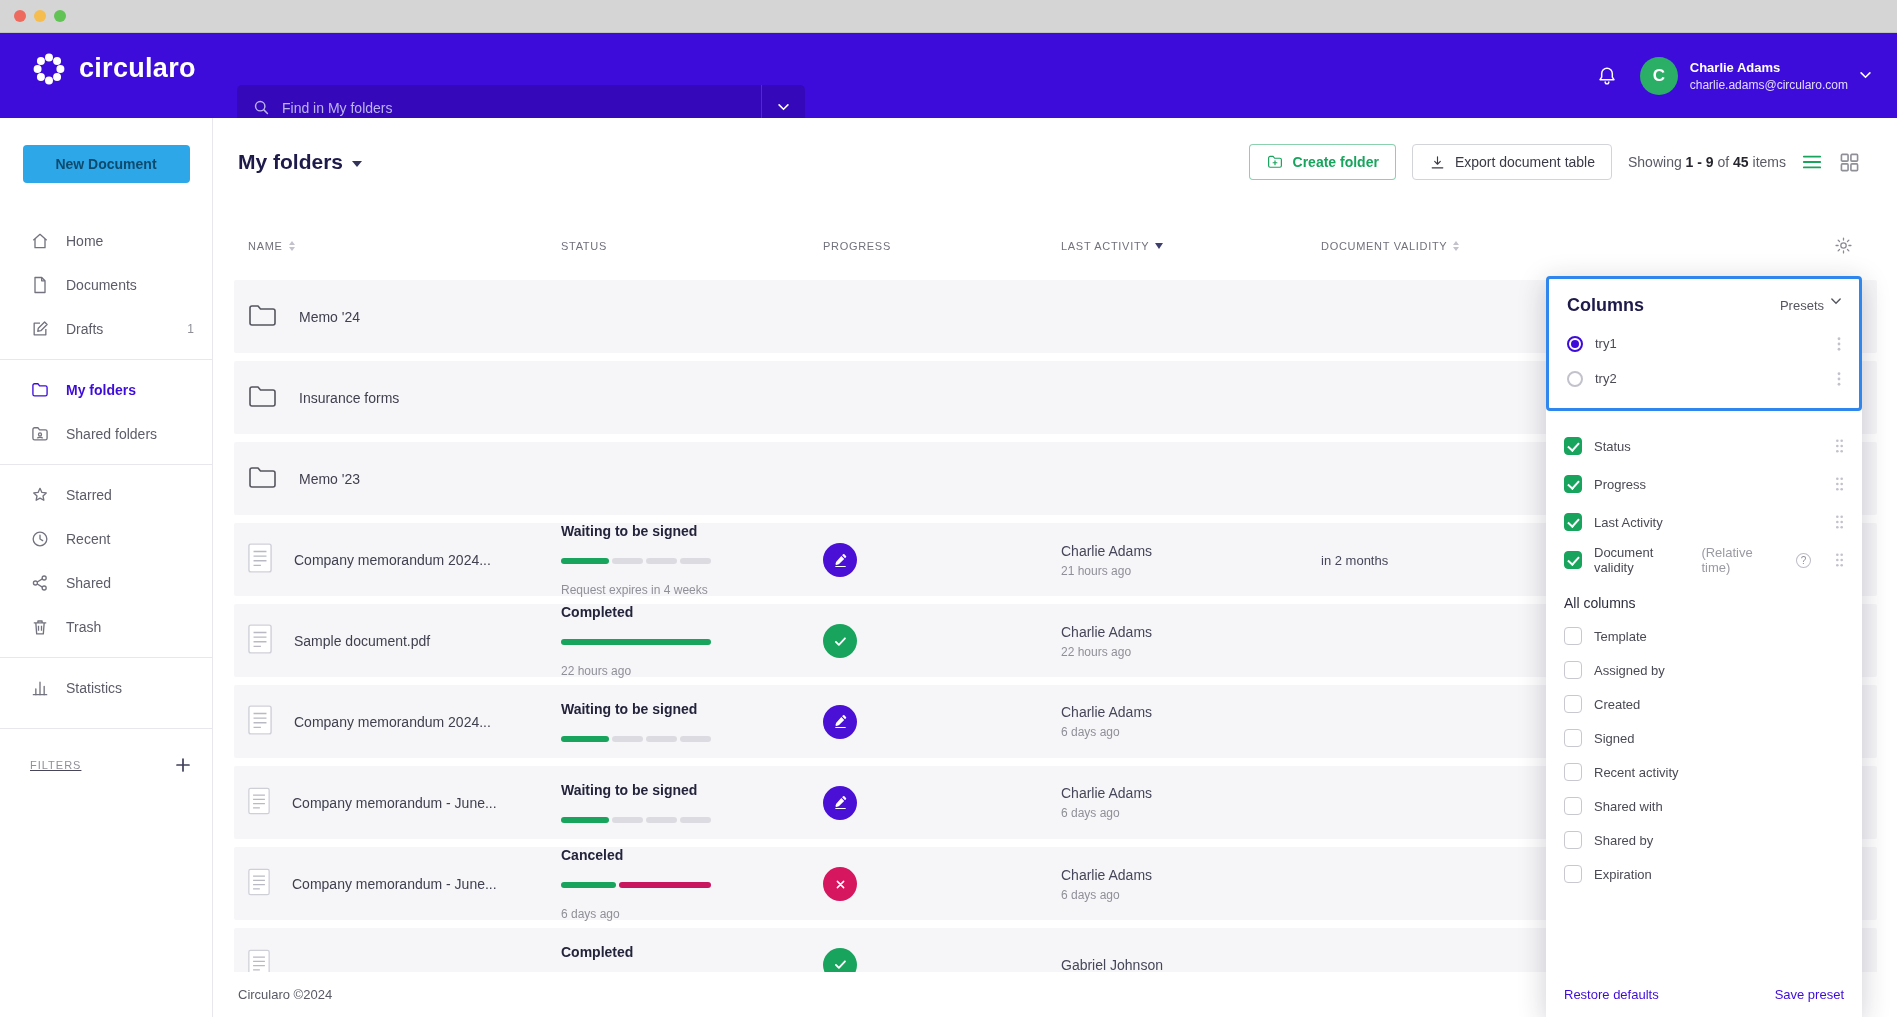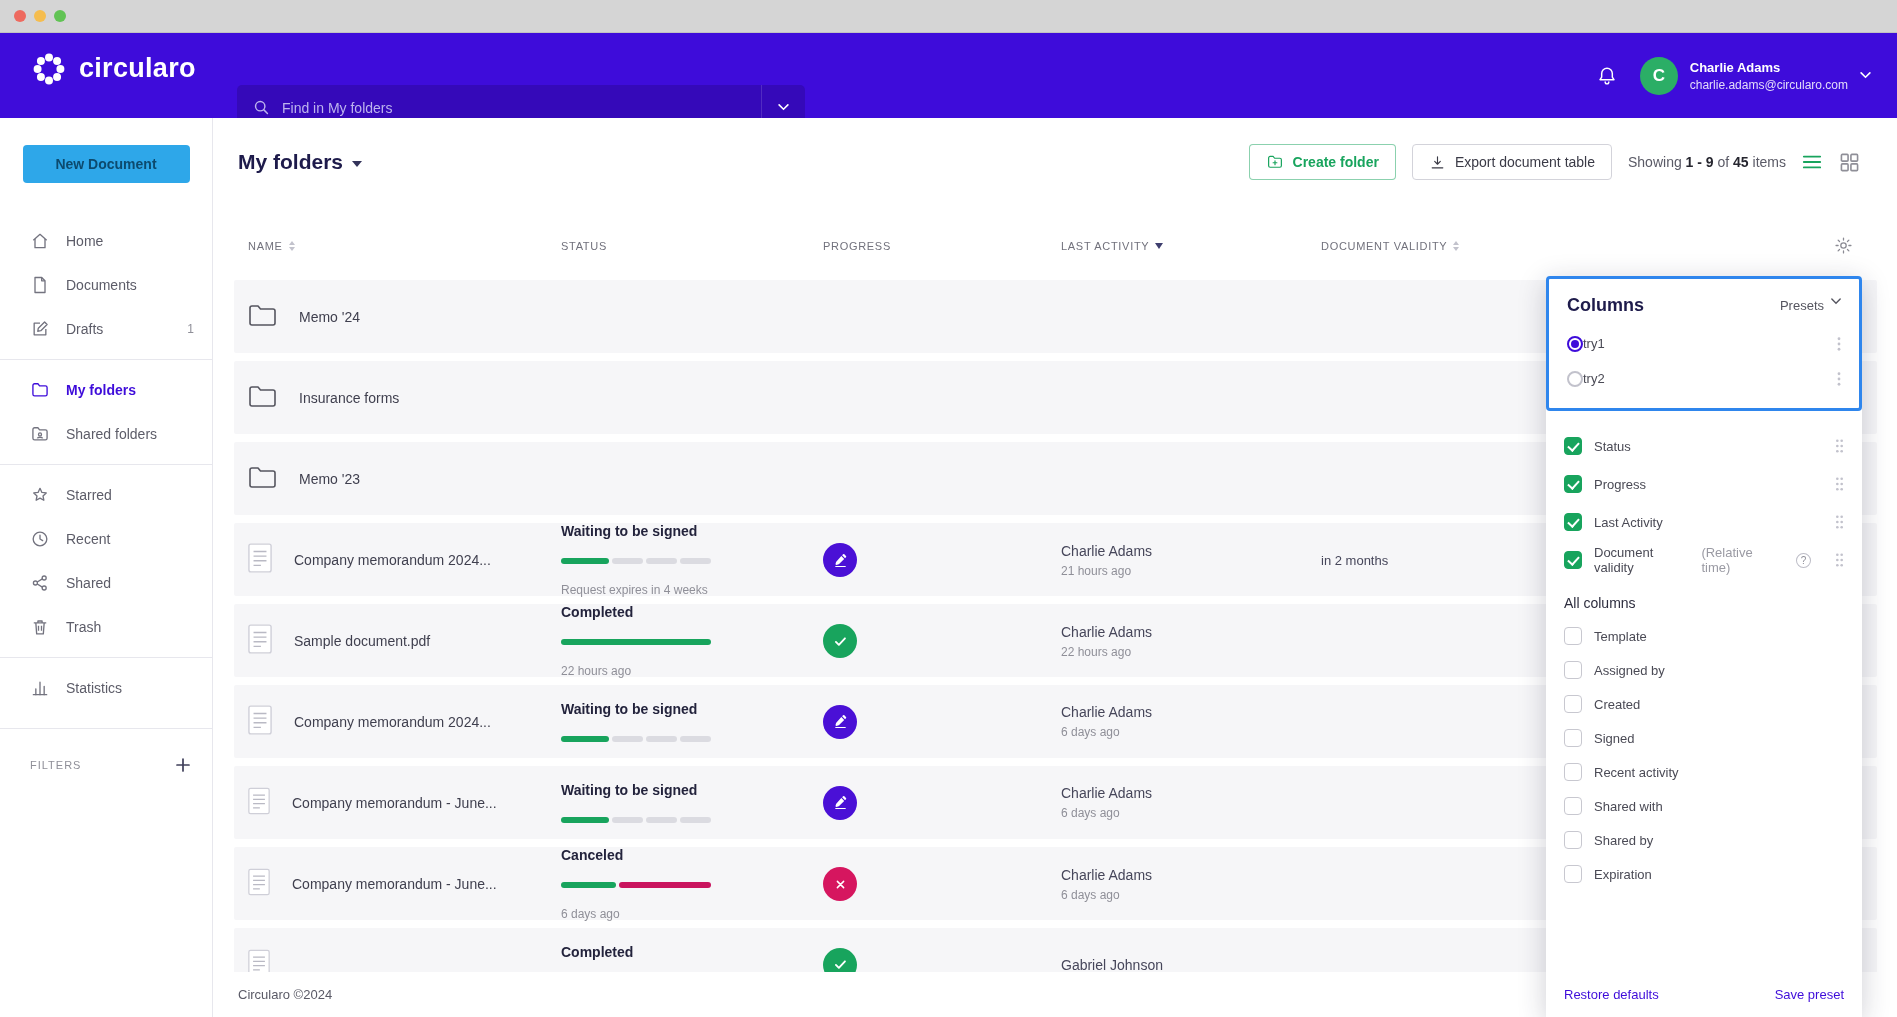--- a/index.html
+++ b/index.html
@@ -44,21 +44,21 @@
     font-family:"Liberation Sans", sans-serif; }
   .nav{ margin-top:36px; }
   .nav-item{ height:44px; display:flex; align-items:center; gap:16px; padding:0 18px 0 30px;
     color:#5C5C68; font-size:14px; cursor:pointer; }
   .nav-item .nav-icon{ display:flex; color:#73737F; }
   .nav-item.active{ color:var(--purple); font-weight:600; }
   .nav-item.active .nav-icon{ color:var(--purple); }
   .nav-badge{ margin-left:auto; font-size:12px; color:#8F8F98; }
   .nav-div{ height:1px; background:var(--line); margin:8px 0; }
   .filters-row{ display:flex; align-items:center; justify-content:space-between;
-    padding:0 22px 0 30px; margin-top:18px; height:36px; }
+    padding:0 22px 0 30px; margin-top:18px; height:36px;text-decoration:underline; }
   .filters-label{ font-size:11px; letter-spacing:1px; color:#8F8F98; }
   .filters-add{ color:#3F3F5A; cursor:pointer; display:flex; }
 
   
   .main{ position:absolute; left:214px; top:118px; right:0; bottom:0; background:#fff; overflow:hidden; }
   .toolbar{ height:76px; margin-top:6px; display:flex; align-items:center; padding:0 38px 0 24px; gap:16px; }
   .page-title{ display:flex; align-items:center; gap:9px; color:var(--ink); font-size:21px; font-weight:700; cursor:pointer; }
   .tri-down{ width:0; height:0; border-left:5px solid transparent; border-right:5px solid transparent;
     border-top:6px solid #33335A; margin-top:3px; }
   .btn{ height:36px; display:flex; align-items:center; gap:9px; padding:0 16px; border-radius:4px;
@@ -106,21 +106,21 @@
   .content-footer{ position:absolute; left:0; right:0; bottom:0; height:45px; background:#fff;
     display:flex; align-items:center; padding-left:24px; font-size:13px; color:#5A5A66; }
 
   
   .panel{ position:absolute; top:276px; right:35px; width:316px; bottom:0; background:#fff;
     box-shadow:0 6px 28px rgba(30,30,60,.22); z-index:60; border-radius:4px 4px 0 0; }
   .preset-box{ border:3px solid #2F86ED; border-radius:4px; padding:14px 0 12px; }
   .panel-title-row{ display:flex; align-items:center; justify-content:space-between; padding:2px 18px 10px; }
   .panel-title{ font-size:18px; font-weight:700; color:var(--ink); }
   .presets-toggle{ display:flex; gap:7px; font-size:13px; color:#55555F; cursor:pointer; }
-  .preset-row{ height:35px; display:flex; align-items:center; padding:0 18px; cursor:pointer; }
+  .preset-row{ height:35px; display:flex; align-items:center; gap:12px; padding:0 18px; cursor:pointer; }
   .radio{ width:16px; height:16px; border-radius:50%; border:2px solid #C2C2CC; position:relative; flex:0 0 auto; }
   .radio.sel{ border-color:var(--purple); }
   .radio.sel::after{ content:""; position:absolute; inset:2px; border-radius:50%; background:var(--purple); }
   .preset-label{ font-size:13px; color:#4A4A55; flex:1; }
   .kebab, .drag{ display:flex; cursor:pointer; }
 
   .col-list{ margin-top:16px; }
   .col-row{ height:38px; display:flex; align-items:center; gap:12px; padding:0 18px; cursor:pointer; }
   .col-row.small{ height:34px; }
   .cbx{ width:18px; height:18px; border-radius:4px; border:1.5px solid #C8C8D0; background:#fff;

